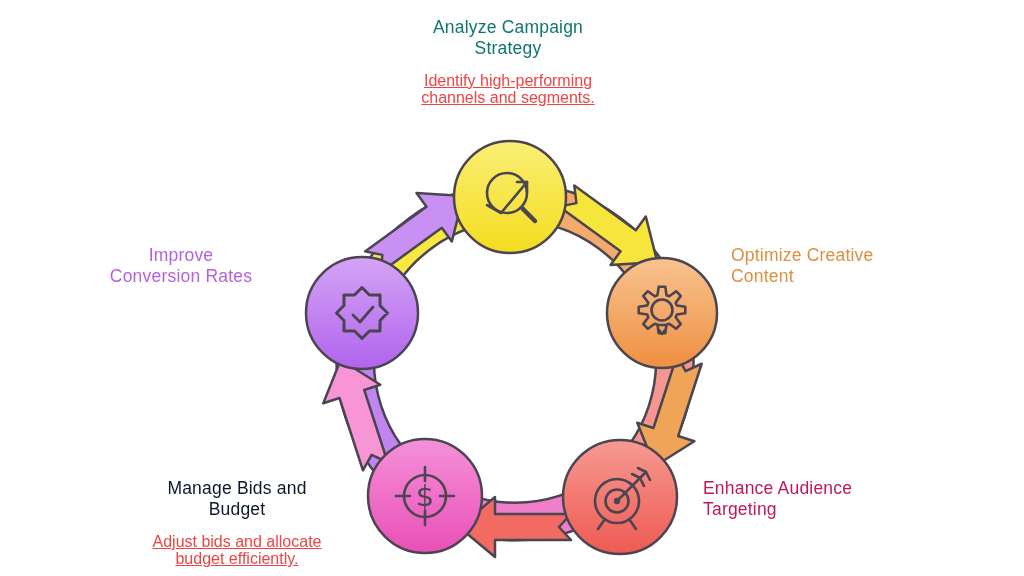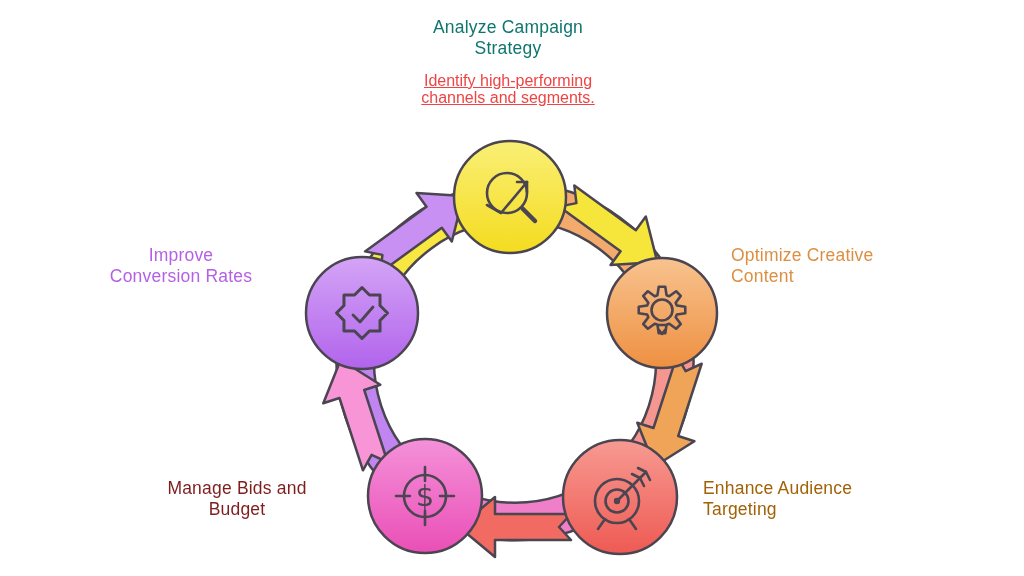--- a/index.html
+++ b/index.html
@@ -115,24 +115,25 @@
   <div class="label align-c" style="left:398px;top:17px;width:220px;">
     <div class="title" style="color: #0f766e;">Analyze Campaign<br>Strategy</div>
     <div class="desc">Identify high-performing<br>channels and segments.</div>
   </div>
 
   <div class="label align-l" style="left:731px;top:245px;width:190px;">
     <div class="title" style="color: rgb(221, 143, 65);">Optimize Creative<br>Content</div>
   </div>
 
   <div class="label align-l" style="left:703px;top:478px;width:210px;">
-    <div class="title" style="color: #a16207;">Enhance Audience<br>Targeting</div>
+    <div class="title" style="color: #be185d;">Enhance Audience<br>Targeting</div>
   </div>
 
   <div class="label align-r" style="left:147px;top:478px;width:180px;">
-    <div class="title" style="color: #7f1d1d;">Manage Bids and<br>Budget</div>
+    <div class="title" style="color: #0f172a;">Manage Bids and<br>Budget</div>
+    <div class="desc">Adjust bids and allocate<br>budget efficiently.</div>
   </div>
 
   <div class="label align-r" style="left:91px;top:245px;width:180px;">
     <div class="title" style="color: rgb(181, 96, 228);">Improve<br>Conversion Rates</div>
   </div>
 
 </div>
 
 </body></html>

